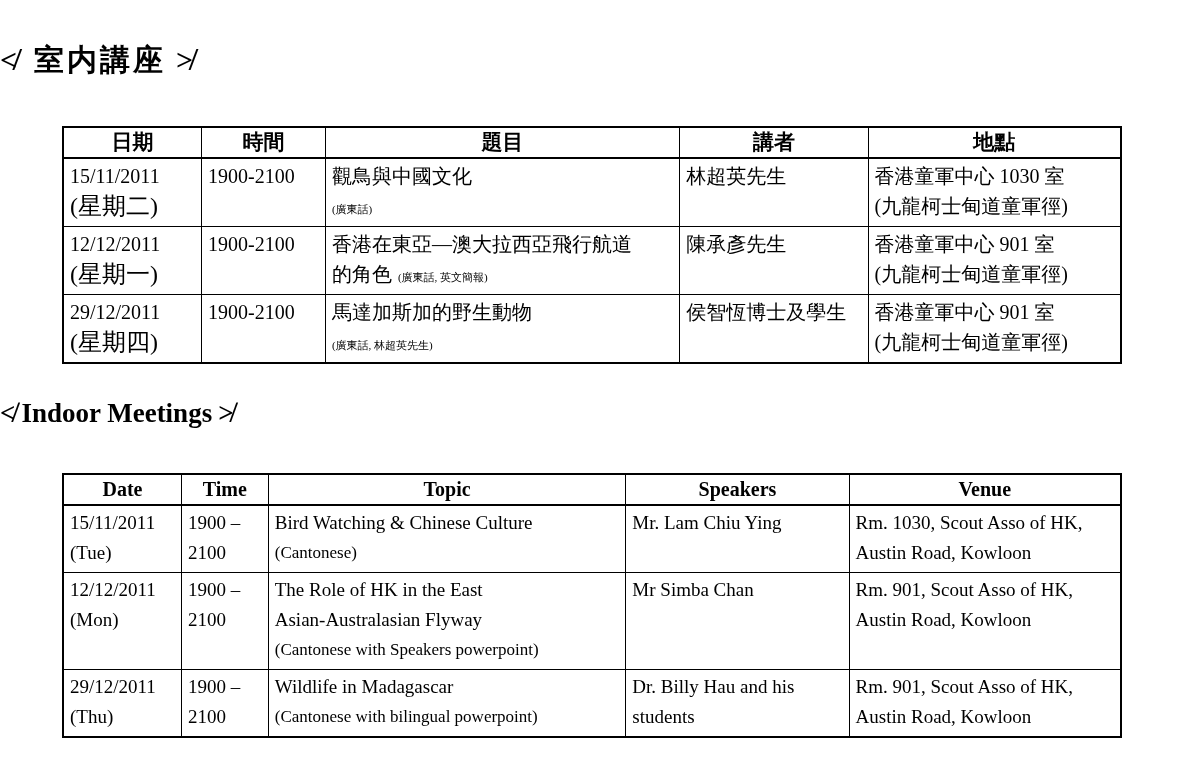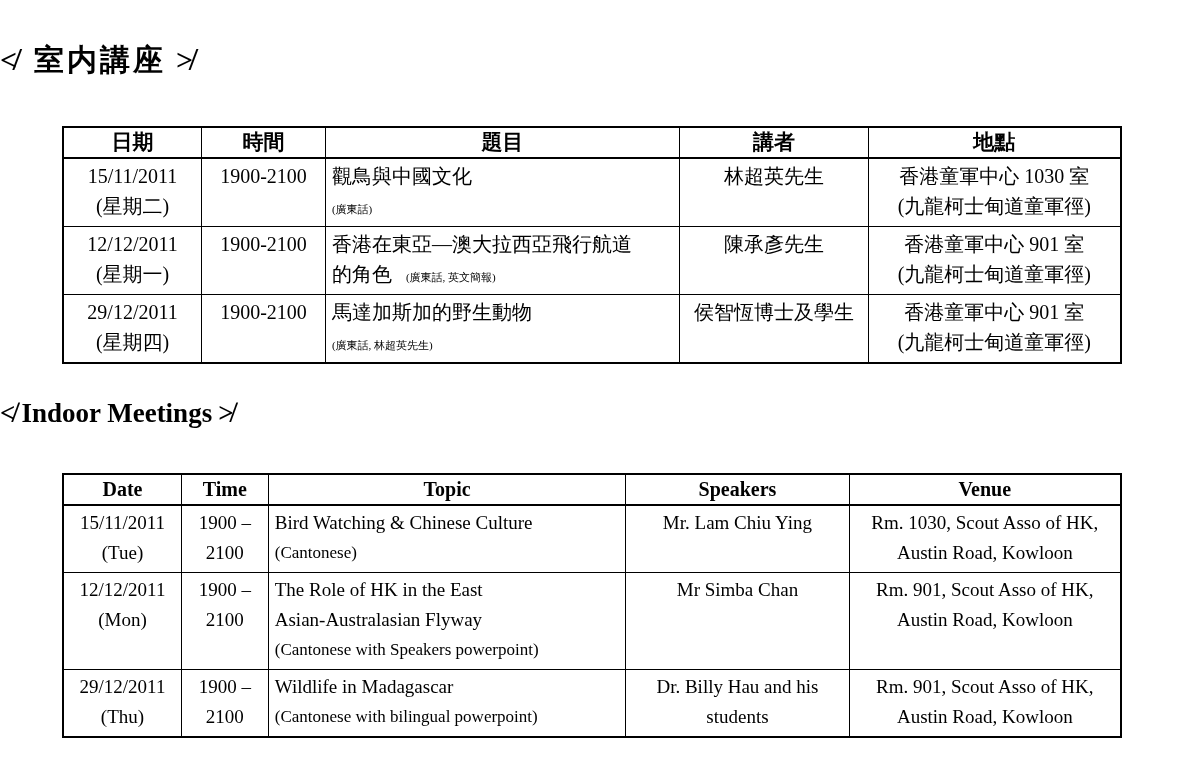--- a/index.html
+++ b/index.html
@@ -55,27 +55,27 @@
     line-height: 25px;
     padding: 2px 2px;
   }
   .tbl-zh th { font-size: 21px; }
   .tbl-en th { font-size: 20px; }
   td { line-height: 30px; }
   .tbl-zh td { font-size: 20px; height: 62px; }
   .tbl-en td { font-size: 19px; }
   .tbl-en tr.r2lines td { height: 62px; }
   .tbl-en tr.r3lines td { height: 92px; }
-  .c { text-align: center; }
+  .c { }
   .cell-line { white-space: nowrap; }
-  .weekday-zh { font-size: 20px; }
+  .weekday-zh { font-size: 24px; }
   .weekday-en { font-size: 19px; }
   .tbl-zh .note { font-size: 11px; }
   .tbl-en .note { font-size: 17px; }
-  .t2:not(:empty) + .note { margin-left: 14px; }
+  .t2:not(:empty) + .note { margin-left: 6px; }
 </style>
 </head>
 <body>
 
 <div class="doc-title title-zh">
   <span class="bracket bracket-l">≮</span><span>室内講座</span><span class="bracket bracket-r">≯</span>
 </div>
 
 <table class="tbl-zh">
   <colgroup>

